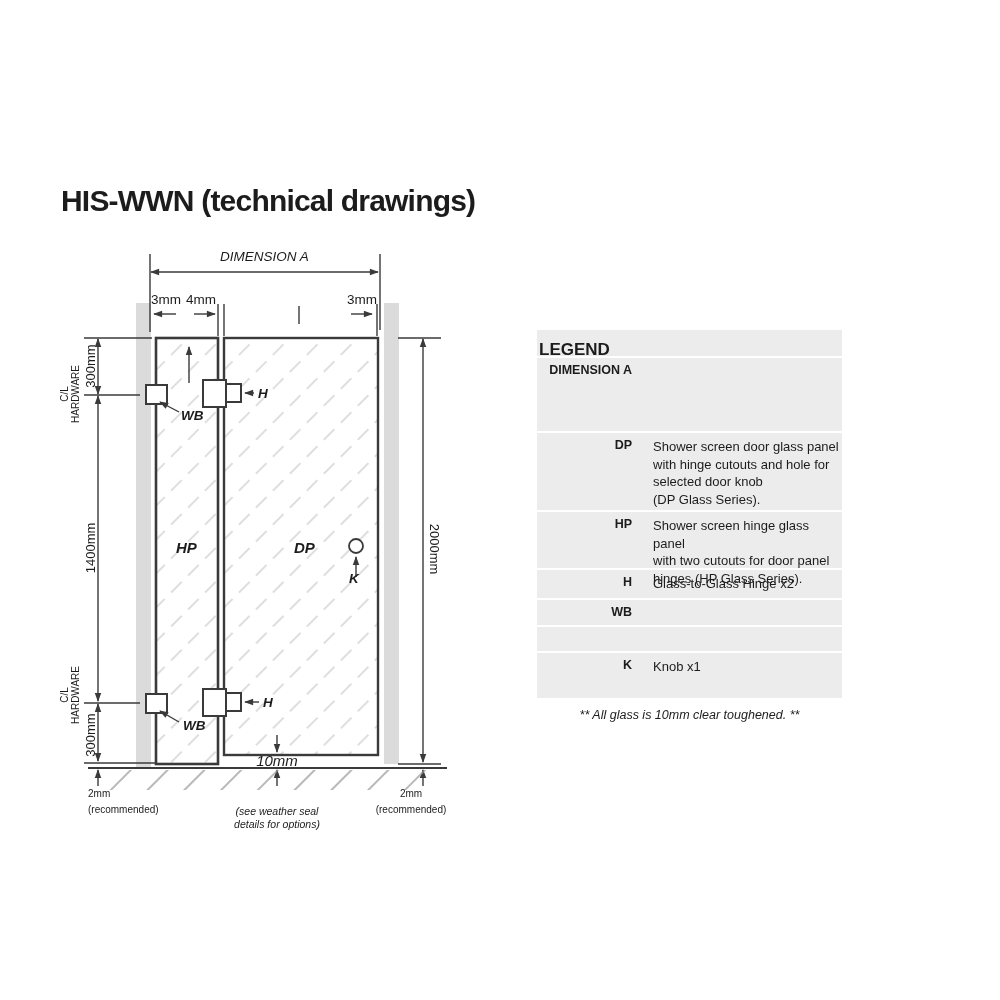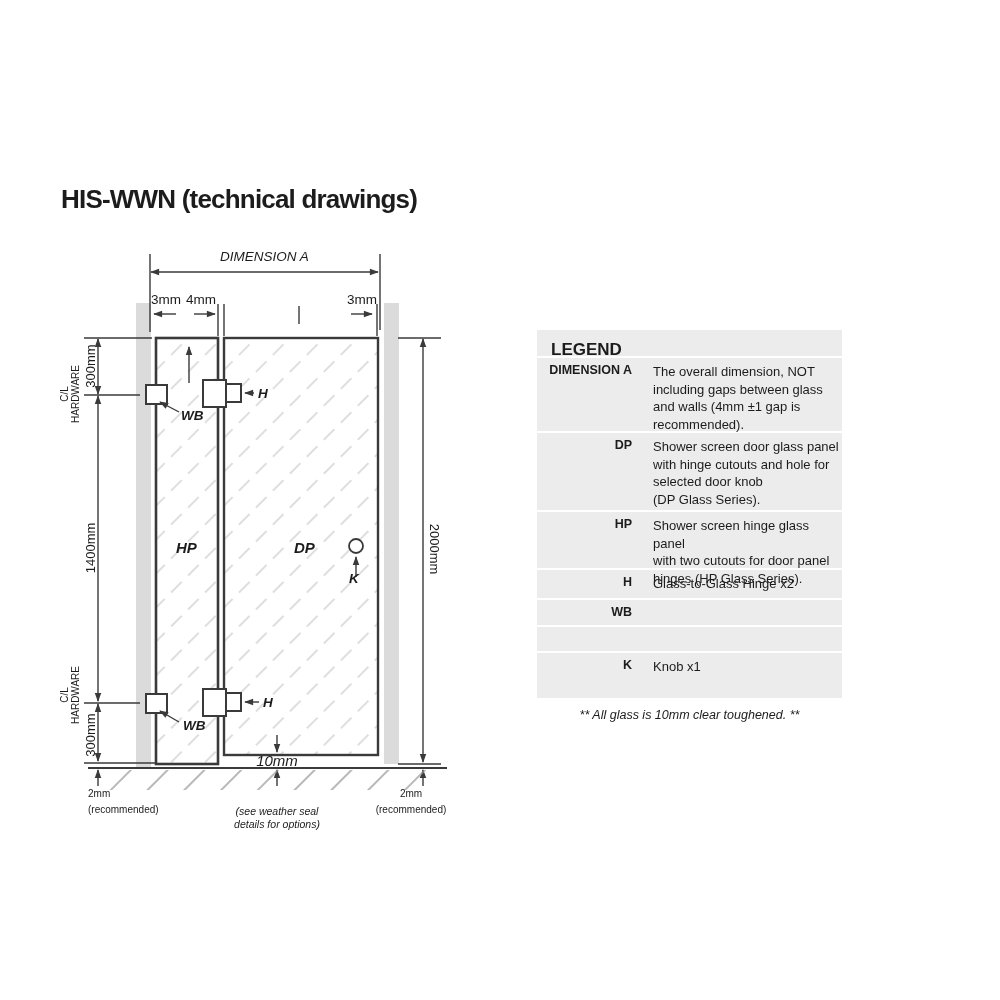--- a/index.html
+++ b/index.html
@@ -6,35 +6,35 @@
   .canvas{
     position:relative;width:1000px;height:1000px;background:#ffffff;
     font-family:"Liberation Sans", sans-serif;color:#1c1c1c;overflow:hidden;
   }
   .abs{position:absolute;}
   svg.draw{position:absolute;left:0;top:0;z-index:0;}
   .lbl{position:absolute;z-index:2;white-space:nowrap;}
   .rot-ccw{transform:translate(-50%,-50%) rotate(-90deg);text-align:center;white-space:pre-line;}
   .rot-cw{transform:translate(-50%,-50%) rotate(90deg);text-align:center;white-space:pre-line;}
   .center{transform:translateX(-50%);text-align:center;}
-  .page-title{left:61px;top:184px;font-size:26px;font-weight:bold;letter-spacing:-0.8px;}
+  .page-title{left:61px;top:184px;font-size:30px;font-weight:bold;letter-spacing:-0.8px;}
   .dim-a{left:149px;top:249px;width:231px;text-align:center;font-style:italic;font-size:13.5px;white-space:nowrap;}
   .gap-lbl{font-size:13.5px;top:292px;}
   .cl-lbl{font-size:10px;line-height:11px;}
   .dim-lbl{font-size:13px;}
   .panel-lbl{font-size:15px;font-weight:bold;font-style:italic;}
   .hw-lbl{font-size:13.5px;font-weight:bold;font-style:italic;}
   .mm-big{font-size:10px;}
   .mm-note{font-size:10px;line-height:12.5px;white-space:pre-line;}
   .mm-big-i{font-size:15px;font-style:italic;}
   .mm-note-i{font-size:10.5px;font-style:italic;line-height:13px;white-space:pre-line;}
 
   
   .legend{left:537px;top:330px;width:305px;height:368px;background:#ececec;z-index:1;}
-  .legend-header{font-size:17px;font-weight:bold;padding:10px 0 0 14px;height:26px;box-sizing:border-box;}
+  .legend-header{font-size:17px;font-weight:bold;padding:10px 0 0 2px;height:26px;box-sizing:border-box;}
   .lg-row{display:grid;grid-template-columns:102px 1fr;border-top:2px solid #ffffff;
           padding-top:5px;box-sizing:border-box;}
   .lg-label{font-size:12.5px;font-weight:bold;text-align:right;padding-right:7px;white-space:nowrap;}
   .lg-text{font-size:13px;line-height:17.5px;padding-left:14px;white-space:pre-line;}
   .lg-text.nowrap{white-space:nowrap;overflow:visible;}
   .r0{height:75px;} .r1{height:79px;} .r2{height:58px;} .r3{height:30px;}
   .r4{height:27px;} .r5{height:26px;} .r6{height:34px;}
   .footnote{left:537px;top:708px;width:305px;text-align:center;font-size:12.5px;font-style:italic;}
 </style>
 </head>
@@ -150,24 +150,20 @@
   <div class="lbl mm-note-i center" style="left:277px;top:805px;">(see weather seal
 details for options)</div>
   <div class="lbl mm-big center" style="left:411px;top:788px;">2mm</div>
   <div class="lbl mm-note center" style="left:411px;top:804px;">(recommended)</div>
 
   <div class="abs legend">
     <div class="legend-header">LEGEND</div>
 
     <div class="lg-row r0">
       <div class="lg-label">DIMENSION A</div>
-      <div class="lg-text">The overall dimension, NOT
-including gaps between glass
-and walls (4mm ±1 gap is
-recommended).</div>
     </div>
     <div class="lg-row r1">
       <div class="lg-label">DP</div>
       <div class="lg-text">Shower screen door glass panel
 with hinge cutouts and hole for
 selected door knob
 (DP Glass Series).</div>
     </div>
     <div class="lg-row r2">
       <div class="lg-label">HP</div>

